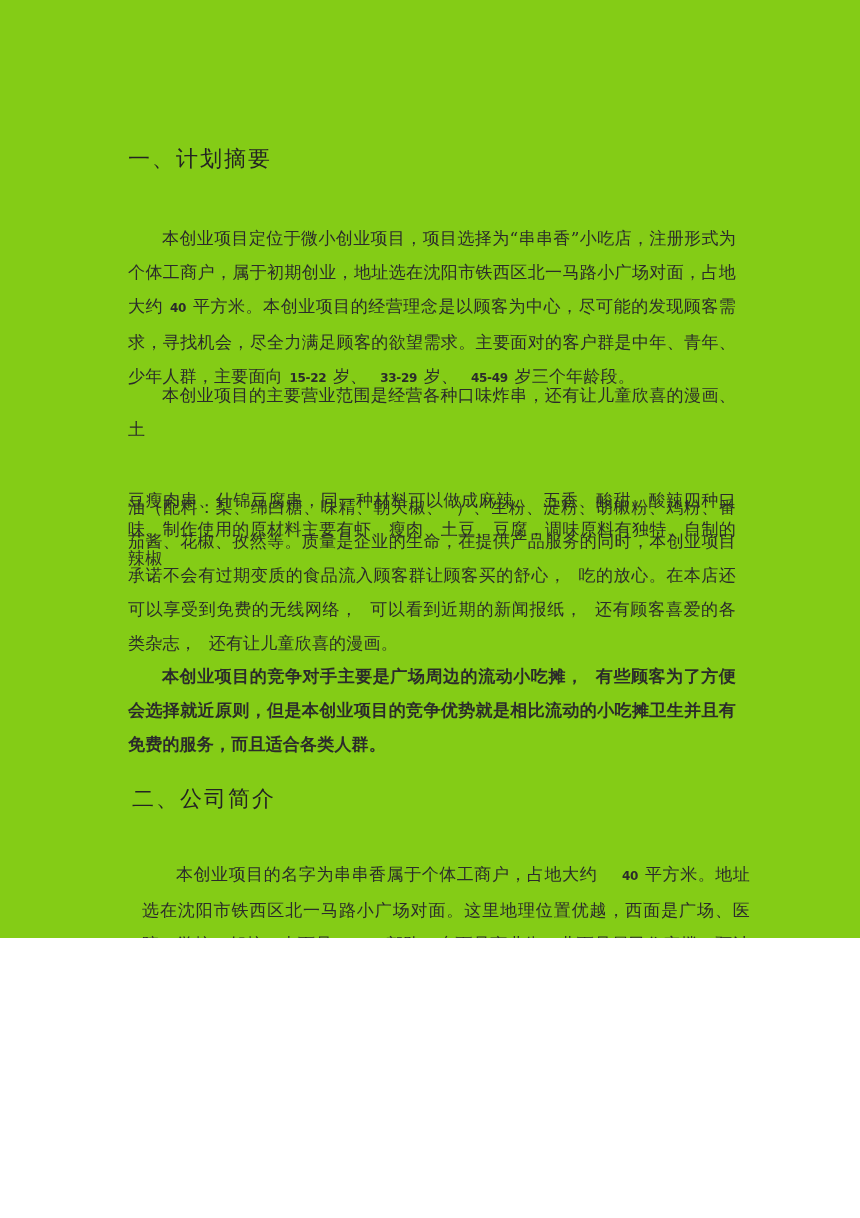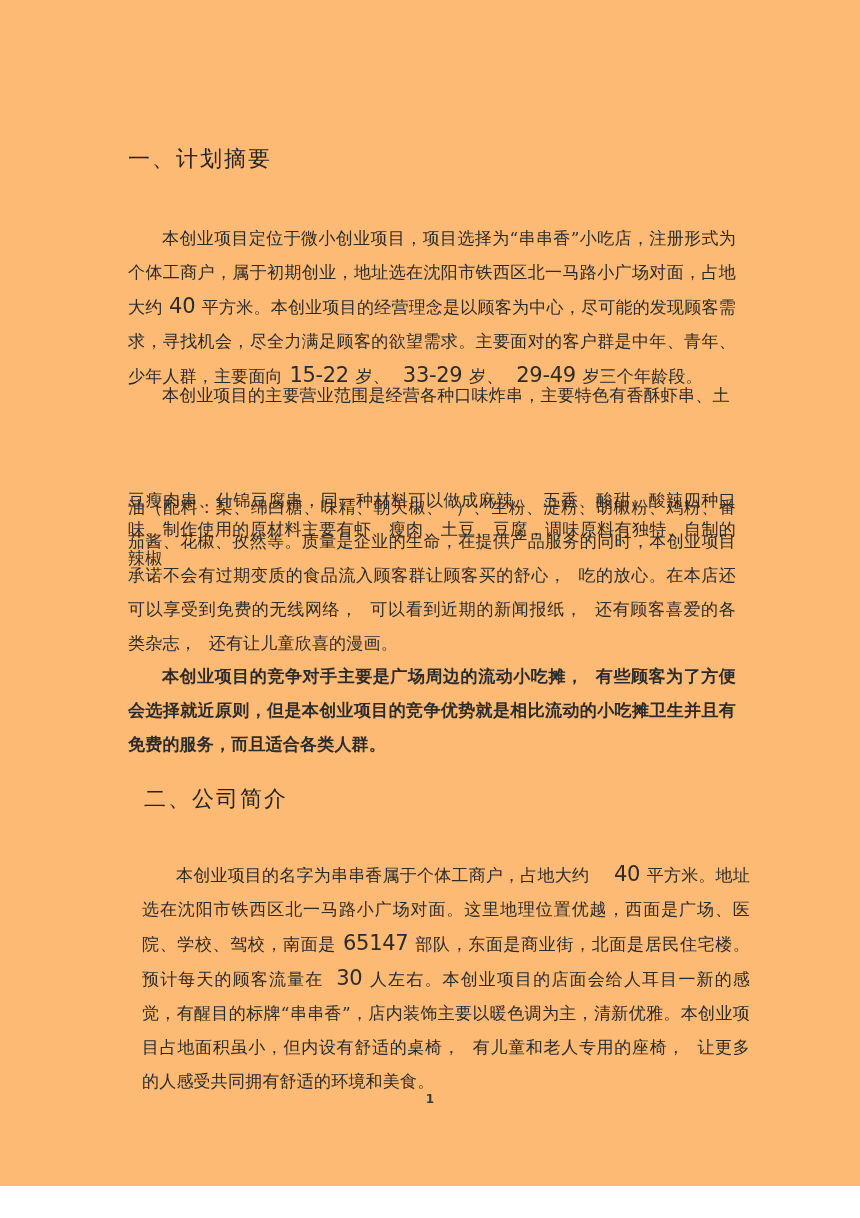--- a/index.html
+++ b/index.html
@@ -14,42 +14,42 @@
     position: relative;
     font-family: "DejaVu Serif", "Liberation Serif", serif;
     color: #2b2b2b;
     -webkit-font-smoothing: antialiased;
   }
   .page {
     position: absolute;
     left: 0;
     top: 0;
     width: 860px;
-    height: 1186px;
-    background: #fdba74;
+    height: 938px;
+    background: #84cc16;
     overflow: hidden;
   }
   .content {
     position: absolute;
     left: 128px;
     top: 0;
     width: 608px;
   }
   h2.heading {
     font-family: "DejaVu Serif", "Liberation Serif", serif;
     font-size: 22px;
     font-weight: 400;
     letter-spacing: 2px;
     color: #232323;
     margin: 0;
     line-height: 30px;
     white-space: pre;
   }
   .heading-1 { position: absolute; left: 0; top: 144px; }
-  .heading-2 { position: absolute; left: 16px; top: 784px; }
+  .heading-2 { position: absolute; left: 4px; top: 784px; }
 
   p.para {
     font-family: "DejaVu Serif", "Liberation Serif", serif;
     font-size: 17px;
     line-height: 34px;
     color: #2b2b2b;
     margin: 0;
     text-align: justify;
     text-justify: inter-character;
     letter-spacing: 0.2px;
@@ -59,22 +59,22 @@
 
   .block-a { position: absolute; left: 0; top: 221px; width: 608px; }
   .block-b { position: absolute; left: 0; top: 378px; width: 608px; }
   .block-c { position: absolute; left: 0; top: 456px; width: 608px; margin-top: 30px; }
   .block-d { position: absolute; left: 0; top: 490px; width: 608px; }
   .block-e { position: absolute; left: 0; top: 659px; width: 608px; font-weight: bold; }
   .block-f { position: absolute; left: 14px; top: 857px; width: 608px; }
 
   .num {
     font-family: "DejaVu Sans", "Liberation Sans", sans-serif;
-    font-size: 21px;
-    font-weight: 400;
+    font-size: 12px;
+    font-weight: 700;
     letter-spacing: -0.3px;
     padding: 0 1px;
   }
   .sp { display: inline-block; width: 0.7em; }
   .sp-wide { display: inline-block; width: 1.4em; }
 
   .page-number {
     position: absolute;
     left: 0;
     top: 1092px;
@@ -88,25 +88,25 @@
 </style>
 </head>
 <body>
 
 <div class="page">
   <div class="content">
 
     <h2 class="heading heading-1">一、计划摘要</h2>
 
     <div class="block-a">
-      <p class="para indent">本创业项目定位于微小创业项目，项目选择为“串串香”小吃店，注册形式为个体工商户，属于初期创业，地址选在沈阳市铁西区北一马路小广场对面，占地大约 <span class="num">40</span> 平方米。本创业项目的经营理念是以顾客为中心，尽可能的发现顾客需求，寻找机会，尽全力满足顾客的欲望需求。主要面对的客户群是中年、青年、少年人群，主要面向 <span class="num">15-22</span> 岁、<span class="sp"></span><span class="num">33-29</span> 岁、<span class="sp"></span><span class="num">29-49</span> 岁三个年龄段。</p>
+      <p class="para indent">本创业项目定位于微小创业项目，项目选择为“串串香”小吃店，注册形式为个体工商户，属于初期创业，地址选在沈阳市铁西区北一马路小广场对面，占地大约 <span class="num">40</span> 平方米。本创业项目的经营理念是以顾客为中心，尽可能的发现顾客需求，寻找机会，尽全力满足顾客的欲望需求。主要面对的客户群是中年、青年、少年人群，主要面向 <span class="num">15-22</span> 岁、<span class="sp"></span><span class="num">33-29</span> 岁、<span class="sp"></span><span class="num">45-49</span> 岁三个年龄段。</p>
     </div>
 
     <div class="block-b">
-      <p class="para indent">本创业项目的主要营业范围是经营各种口味炸串，主要特色有香酥虾串、土</p>
+      <p class="para indent">本创业项目的主要营业范围是经营各种口味炸串，还有让儿童欣喜的漫画、土</p>
     </div>
 
     <div class="block-c">
       <p class="para tight">豆瘦肉串、什锦豆腐串，同一种材料可以做成麻辣、<span class="sp"></span>五香、酸甜、酸辣四种口味。制作使用的原材料主要有虾、瘦肉、土豆、豆腐，调味原料有独特、自制的辣椒</p>
     </div>
 
     <div class="block-d">
       <p class="para">油（配料：梨、绵白糖、味精、朝天椒、<span class="sp"></span>）、生粉、淀粉、胡椒粉、鸡粉、番茄酱、花椒、孜然等。质量是企业的生命，在提供产品服务的同时，本创业项目承诺不会有过期变质的食品流入顾客群让顾客买的舒心，<span class="sp"></span>吃的放心。在本店还可以享受到免费的无线网络，<span class="sp"></span>可以看到近期的新闻报纸，<span class="sp"></span>还有顾客喜爱的各类杂志，<span class="sp"></span>还有让儿童欣喜的漫画。</p>
     </div>
 

